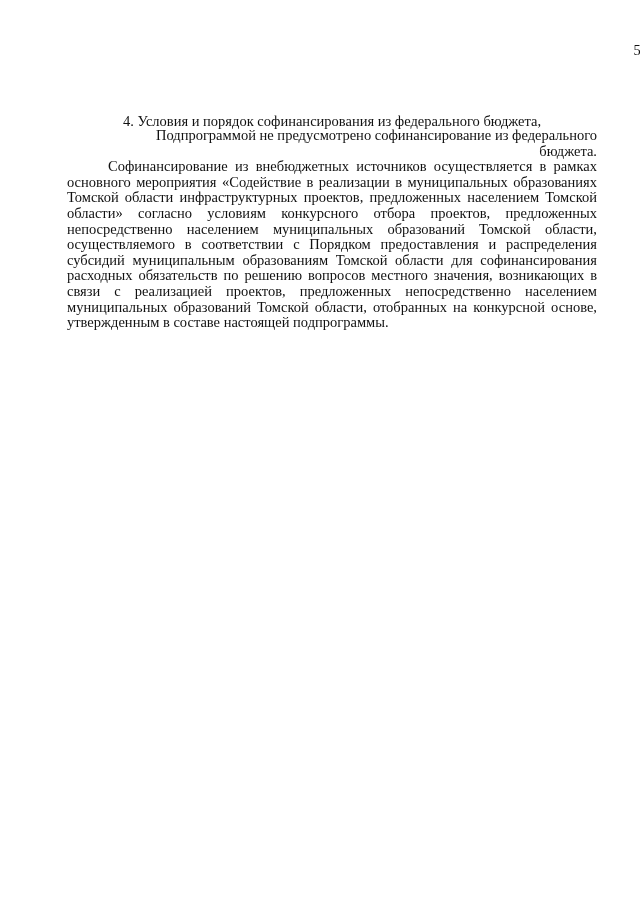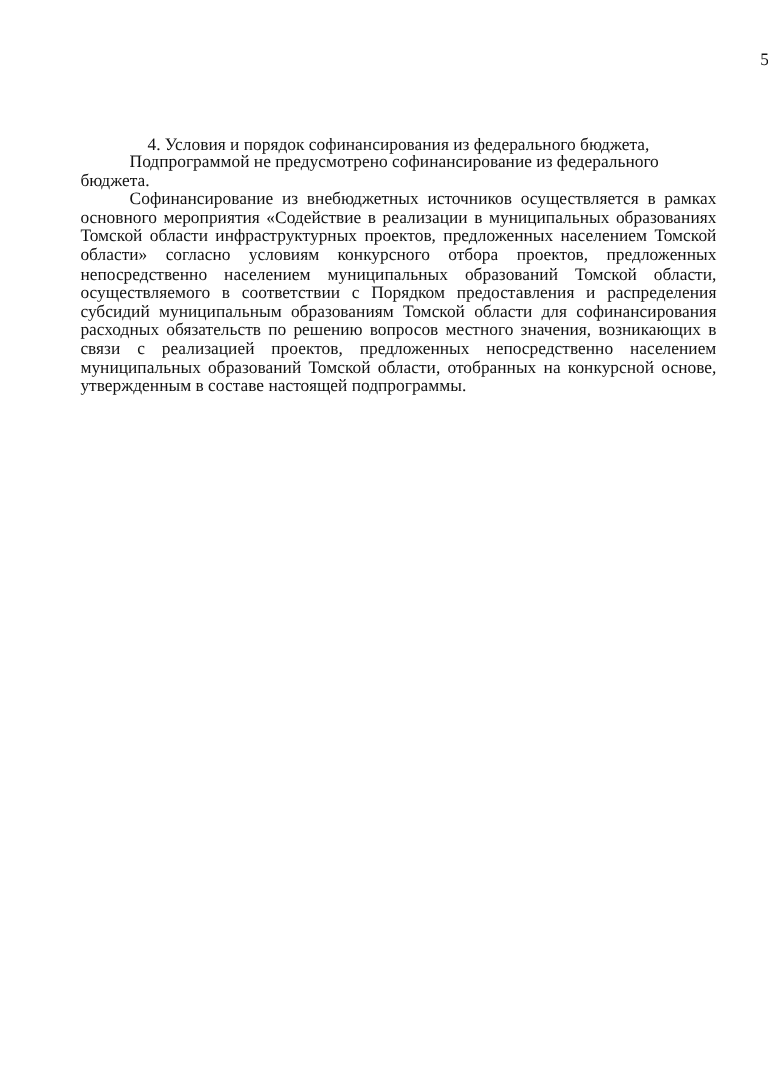--- a/index.html
+++ b/index.html
@@ -6,21 +6,21 @@
   body { width: 640px; height: 905px; position: relative; overflow: hidden;
          font-family: "Liberation Serif", "DejaVu Serif", serif; color: #111; }
   .page-number { position: absolute; top: 42px; left: 12px; width: 636px; text-align: right;
                  font-size: 14.5px; line-height: 16px; }
   .heading { position: absolute; top: 82px; left: 67px; width: 530px; text-align: center;
              font-size: 14.5px; line-height: 16px; margin-top: 31px; }
   .heading span { display: block; }
   .body { position: absolute; top: 128px; left: 67px; width: 530px;
           font-size: 14.5px; line-height: 15.6px; }
   .body p { margin: 0; text-indent: 41px; text-align: justify; }
-  .body p.first { text-align: left; }
+  .body p.first { text-align: right; }
 </style>
 </head>
 <body>
 
 <div class="page-number">52</div>
 
 <div class="heading">
   <span>4. Условия и порядок софинансирования из федерального бюджета,</span>
 </div>
 

